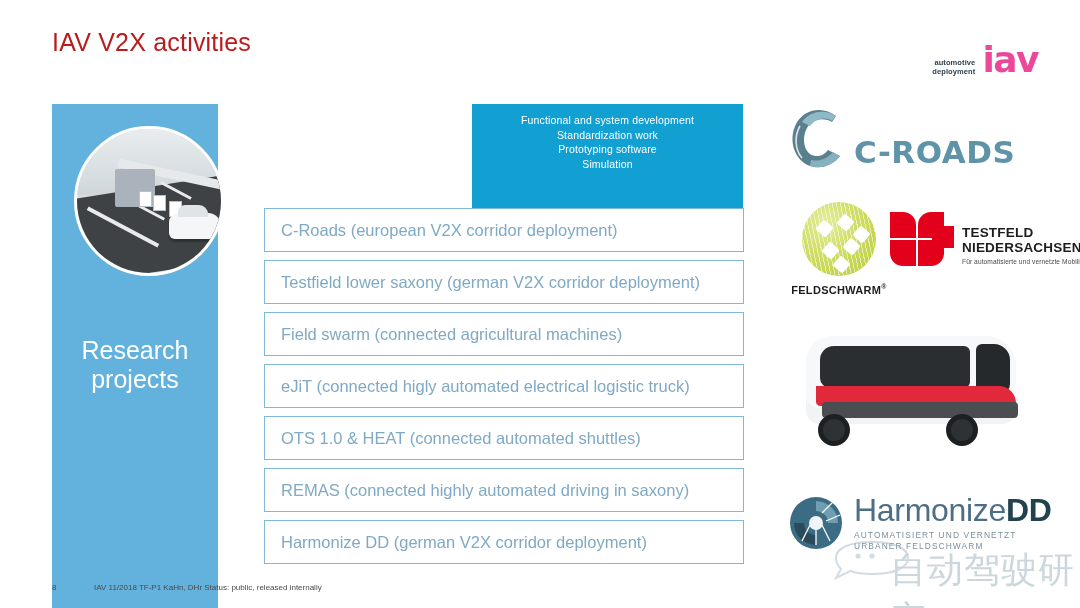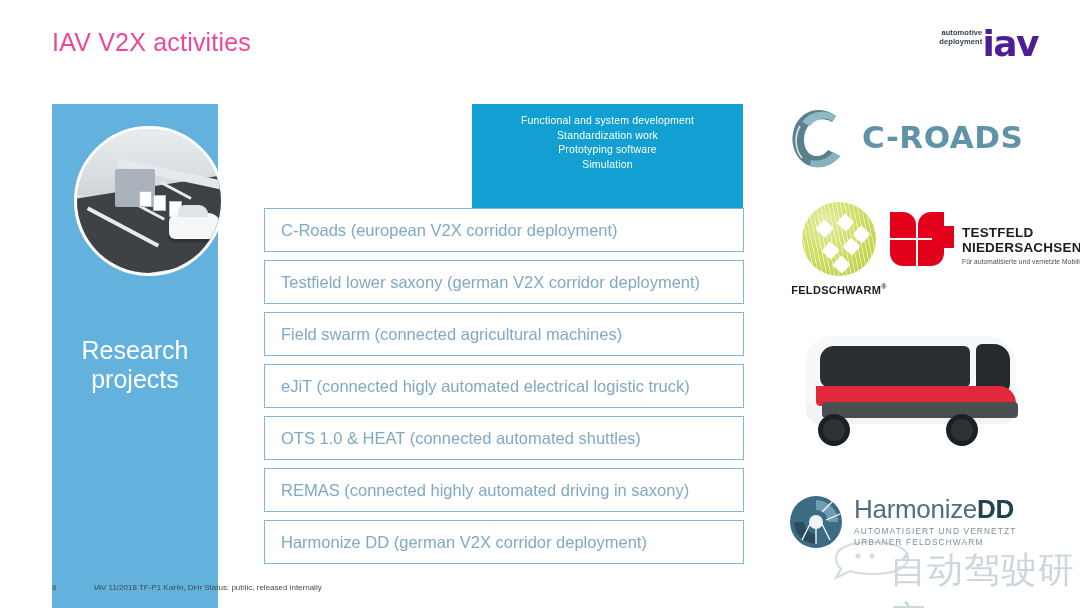--- a/index.html
+++ b/index.html
@@ -13,43 +13,44 @@
     position: relative;
     width: 1080px; height: 608px;
     background: #ffffff;
   }
 
   
   .slide-title {
     position: absolute;
     left: 52px; top: 28px;
     font-size: 25px;
-    color: #ec4899;
+    color: #b91c1c;
     letter-spacing: .2px;
     white-space: nowrap;
   }
   .iav-logo {
     position: absolute;
-    right: 42px; top: 28px;
+    right: 42px; top: 44px;
     display: flex;
-    align-items: flex-start;
+    align-items: flex-end;
+    gap: 7px;
   }
   .iav-tag {
     font-size: 7.5px;
     line-height: 9px;
     color: #2c3e50;
     text-align: right;
     font-weight: bold;
     letter-spacing: .1px;
   }
   .iav-mark {
     font-size: 36px;
     line-height: 32px;
     font-weight: bold;
-    color: #4c1d95;
+    color: #ec4899;
     letter-spacing: -1.5px;
     font-family: "DejaVu Sans", sans-serif;
   }
 
   
   .left-panel {
     position: absolute;
     left: 52px; top: 104px;
     width: 166px; height: 524px;
     background: #63b2de;
@@ -166,21 +167,21 @@
   }
 
   
   .right-col {
     position: absolute;
     left: 778px; top: 96px;
     width: 268px; height: 470px;
   }
 
   
-  .croads { position: absolute; left: 8px; top: 8px; display: flex; align-items: center; gap: 14px; }
+  .croads { position: absolute; left: 8px; top: 8px; display: flex; align-items: flex-end; gap: 6px; }
   .croads-text {
     font-size: 31px; font-weight: bold; color: #5e93a8;
     letter-spacing: .5px;
     font-family: "DejaVu Sans", sans-serif;
   }
 
   
   .feldschwarm { position: absolute; left: 6px; top: 106px; width: 110px; text-align: center; }
   .fs-sphere {
     width: 74px; height: 74px; margin: 0 auto;
@@ -253,21 +254,21 @@
     background: #2f3235; border-radius: 50%;
     border: 5px solid #1d2022;
   }
   .sh-wheel.w1 { left: 22px; }
   .sh-wheel.w2 { left: 150px; }
 
   
   .harmonize { position: absolute; left: 10px; top: 398px; display: flex; align-items: center; gap: 10px; }
   .hz-mark { position: relative; width: 56px; height: 56px; }
   .hz-text { line-height: 1; }
-  .hz-name { font-size: 26px; color: #4e6e85; letter-spacing: -.3px; }
+  .hz-name { font-size: 32px; color: #4e6e85; letter-spacing: -.3px; }
   .hz-name b { color: #23424f; }
   .hz-sub { margin-top: 4px; font-size: 8.4px; color: #7d8f9a; letter-spacing: 1.1px; line-height: 11px; }
 
   
   .watermark {
     position: absolute;
     left: 828px; top: 536px;
     width: 250px; height: 62px;
     pointer-events: none;
     opacity: .45;

